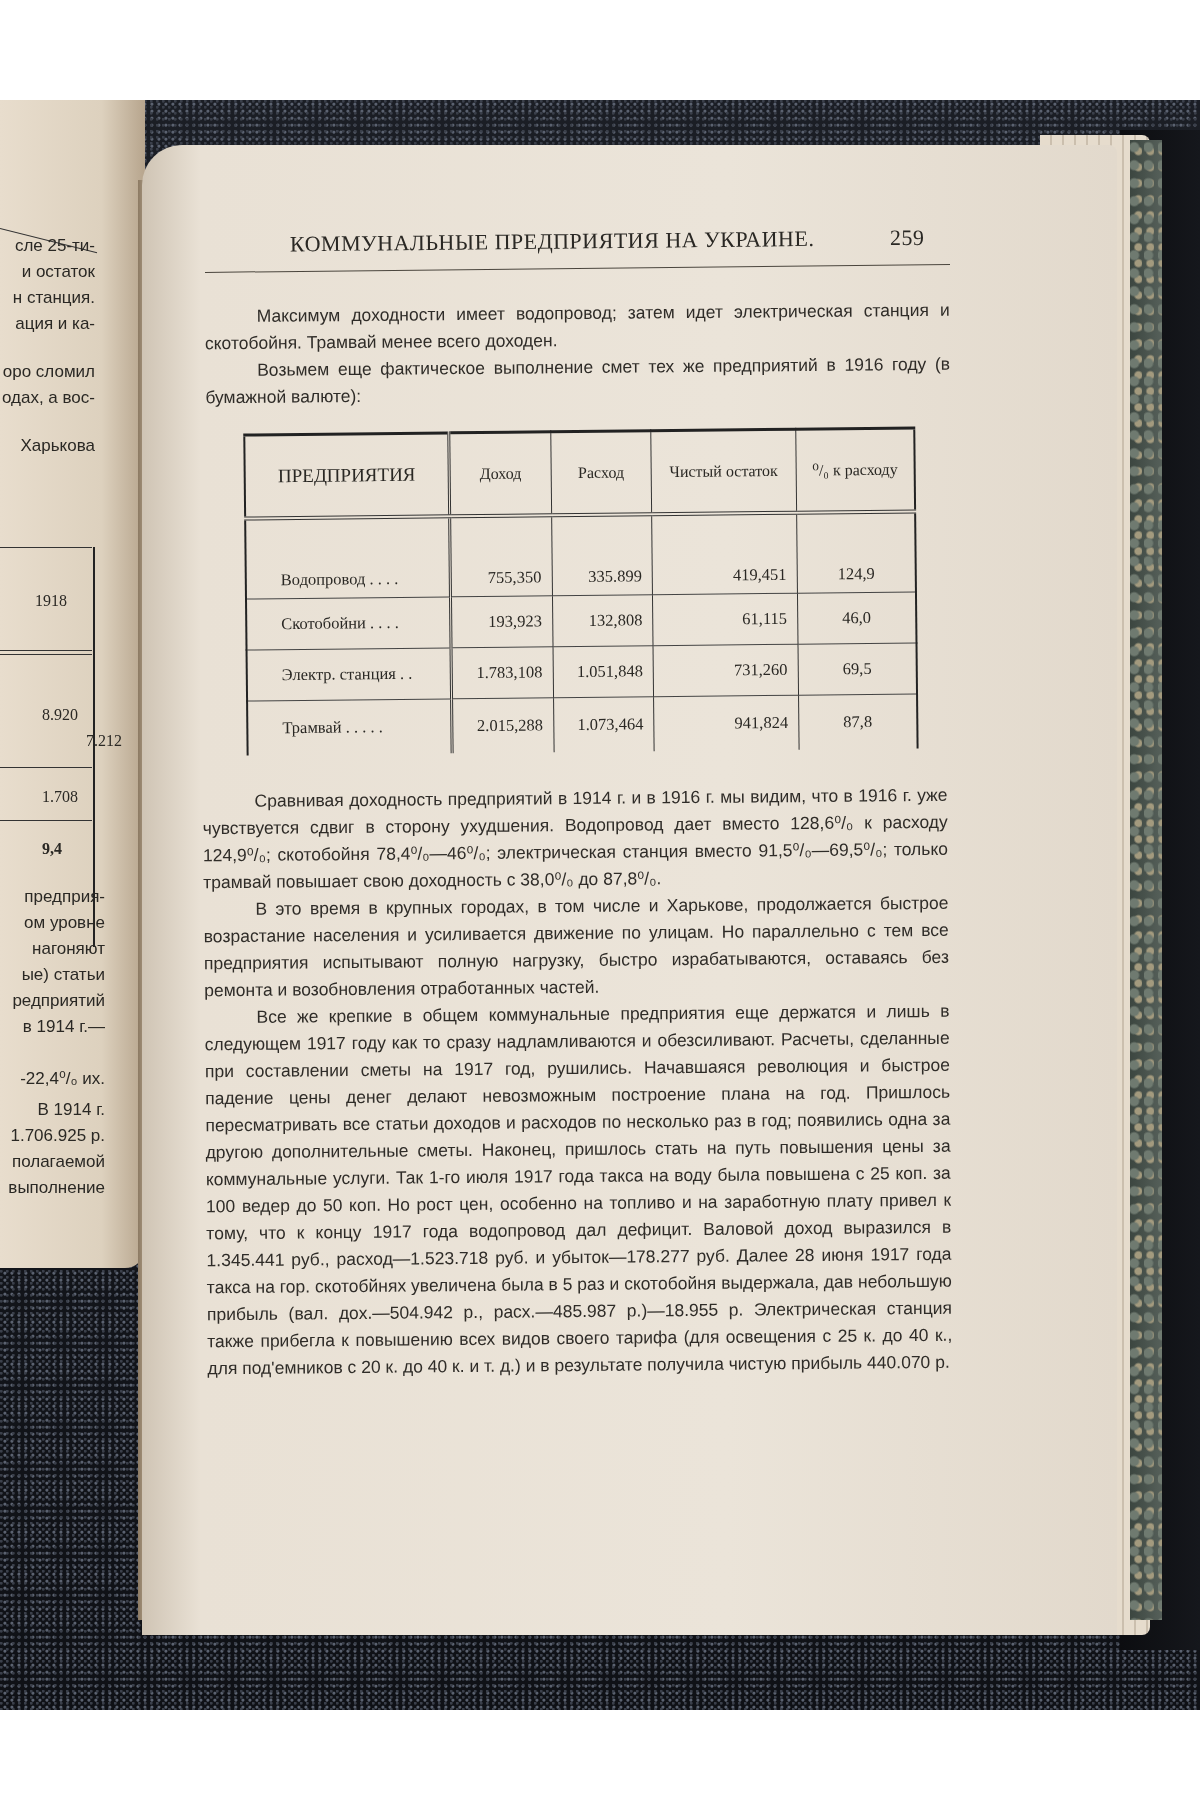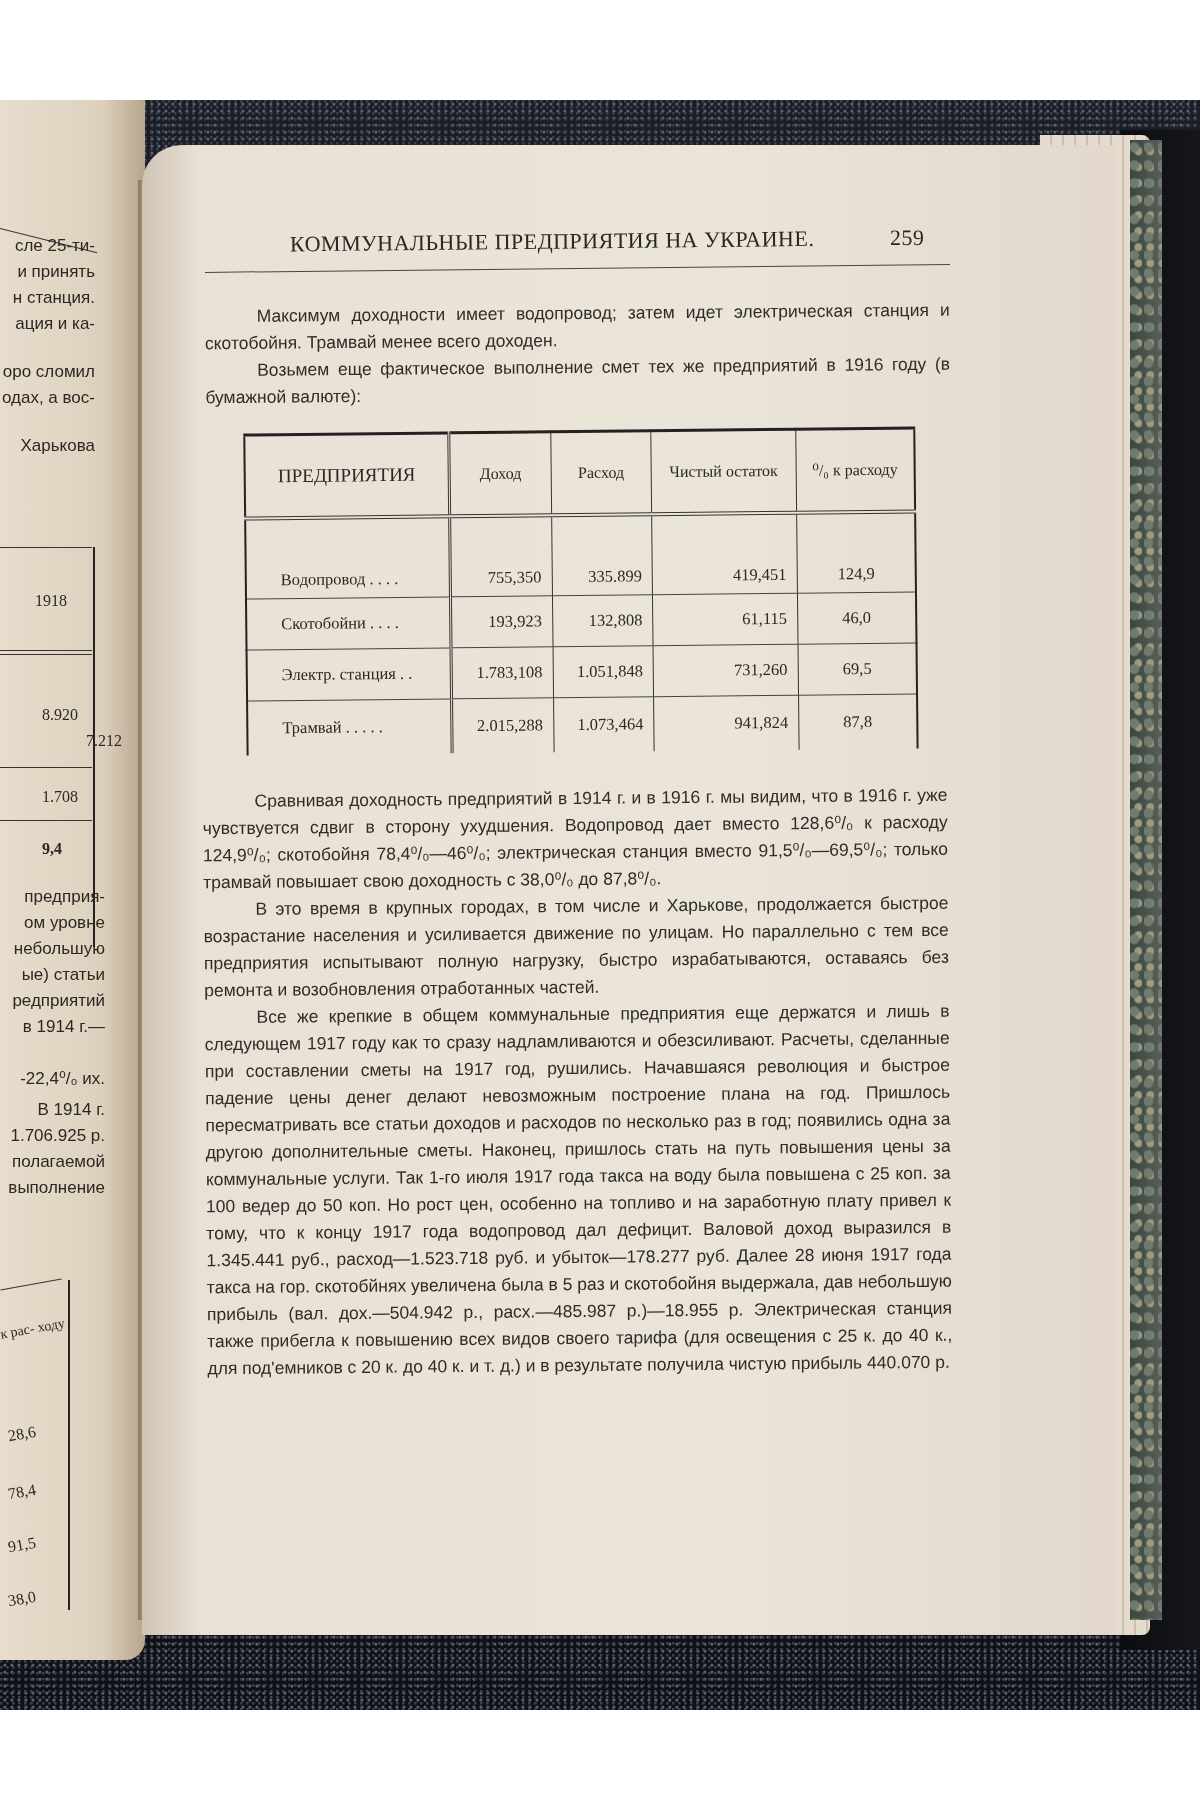--- a/index.html
+++ b/index.html
@@ -26,21 +26,21 @@
       border-radius: 0 8px 8px 0;
     }
     .marble {
       position: absolute; left: 1130px; top: 140px; width: 32px; height: 1480px;
       background:
         radial-gradient(circle at 30% 40%, #6f7a70 0 4px, transparent 6px) 0 0/14px 18px,
         radial-gradient(circle at 70% 70%, #a39a7e 0 3px, transparent 5px) 0 0/12px 16px,
         linear-gradient(90deg, #3c4640, #56605a);
     }
     .left-page {
-      position: absolute; left: 0; top: 100px; width: 145px; height: 1560px;
+      position: absolute; left: 0; top: 100px; width: 145px; height: 1168px;
       background: linear-gradient(90deg, #e8ddcd 0%, #ddd1be 70%, #b7a58d 100%);
       overflow: hidden;
       border-radius: 0 0 20px 0;
     }
     .gutter {
       position: absolute; left: 138px; top: 180px; width: 14px; height: 1440px;
       background: linear-gradient(90deg, #8c7a63, #c3b39b);
     }
     .right-page {
       position: absolute; left: 142px; top: 145px; width: 975px; height: 1490px;
@@ -105,41 +105,41 @@
 
 <div class="photo"></div>
 <div class="cover-right"></div>
 <div class="page-edges"></div>
 <div class="marble"></div>
 
 <div class="left-page">
   <div class="lt-line" style="left:0;top:128px;width:100px;transform:rotate(14deg);transform-origin:left;"></div>
 
   <div class="left-text" style="right:50px;top:136px;">сле 25-ти-</div>
-  <div class="left-text" style="right:50px;top:162px;">и принять</div>
+  <div class="left-text" style="right:50px;top:162px;">и остаток</div>
   <div class="left-text" style="right:50px;top:188px;">н станция.</div>
   <div class="left-text" style="right:50px;top:214px;">ация и ка-</div>
   <div class="left-text" style="right:50px;top:262px;">оро сломил</div>
   <div class="left-text" style="right:50px;top:288px;">одах, а вос-</div>
   <div class="left-text" style="right:50px;top:336px;">Харькова</div>
 
   <div class="lt-line" style="left:0;top:447px;width:92px;"></div>
   <div class="lt-vline" style="left:93px;top:447px;height:400px;"></div>
   <div class="left-table-cell" style="left:35px;top:492px;">1918</div>
   <div class="lt-line" style="left:0;top:550px;width:92px;height:3px;border-bottom:1px solid #333;background:transparent;border-top:1px solid #333;"></div>
   <div class="left-table-cell" style="left:42px;top:606px;">8.920</div>
   <div class="left-table-cell" style="left:42px;top:632px;margin-left:44px;">7.212</div>
   <div class="lt-line" style="left:0;top:667px;width:92px;"></div>
   <div class="left-table-cell" style="left:42px;top:688px;">1.708</div>
   <div class="lt-line" style="left:0;top:720px;width:92px;"></div>
   <div class="left-table-cell" style="left:42px;top:740px;font-weight:bold;">9,4</div>
 
   <div class="left-text" style="right:40px;top:787px;">предприя-</div>
   <div class="left-text" style="right:40px;top:813px;">ом уровне</div>
-  <div class="left-text" style="right:40px;top:839px;">небольшую</div>
+  <div class="left-text" style="right:40px;top:839px;">нагоняют</div>
   <div class="left-text" style="right:40px;top:865px;">ые) статьи</div>
   <div class="left-text" style="right:40px;top:891px;">редприятий</div>
   <div class="left-text" style="right:40px;top:917px;">в 1914 г.—</div>
   <div class="left-text" style="right:40px;top:968px;">-22,4⁰/₀ их.</div>
   <div class="left-text" style="right:40px;top:1000px;padding-left:15px;">В 1914 г.</div>
   <div class="left-text" style="right:40px;top:1026px;">1.706.925 р.</div>
   <div class="left-text" style="right:40px;top:1052px;">полагаемой</div>
   <div class="left-text" style="right:40px;top:1078px;">выполнение</div>
 
   <div class="lt-line" style="left:0;top:1184px;width:62px;transform:rotate(-10deg);"></div>

